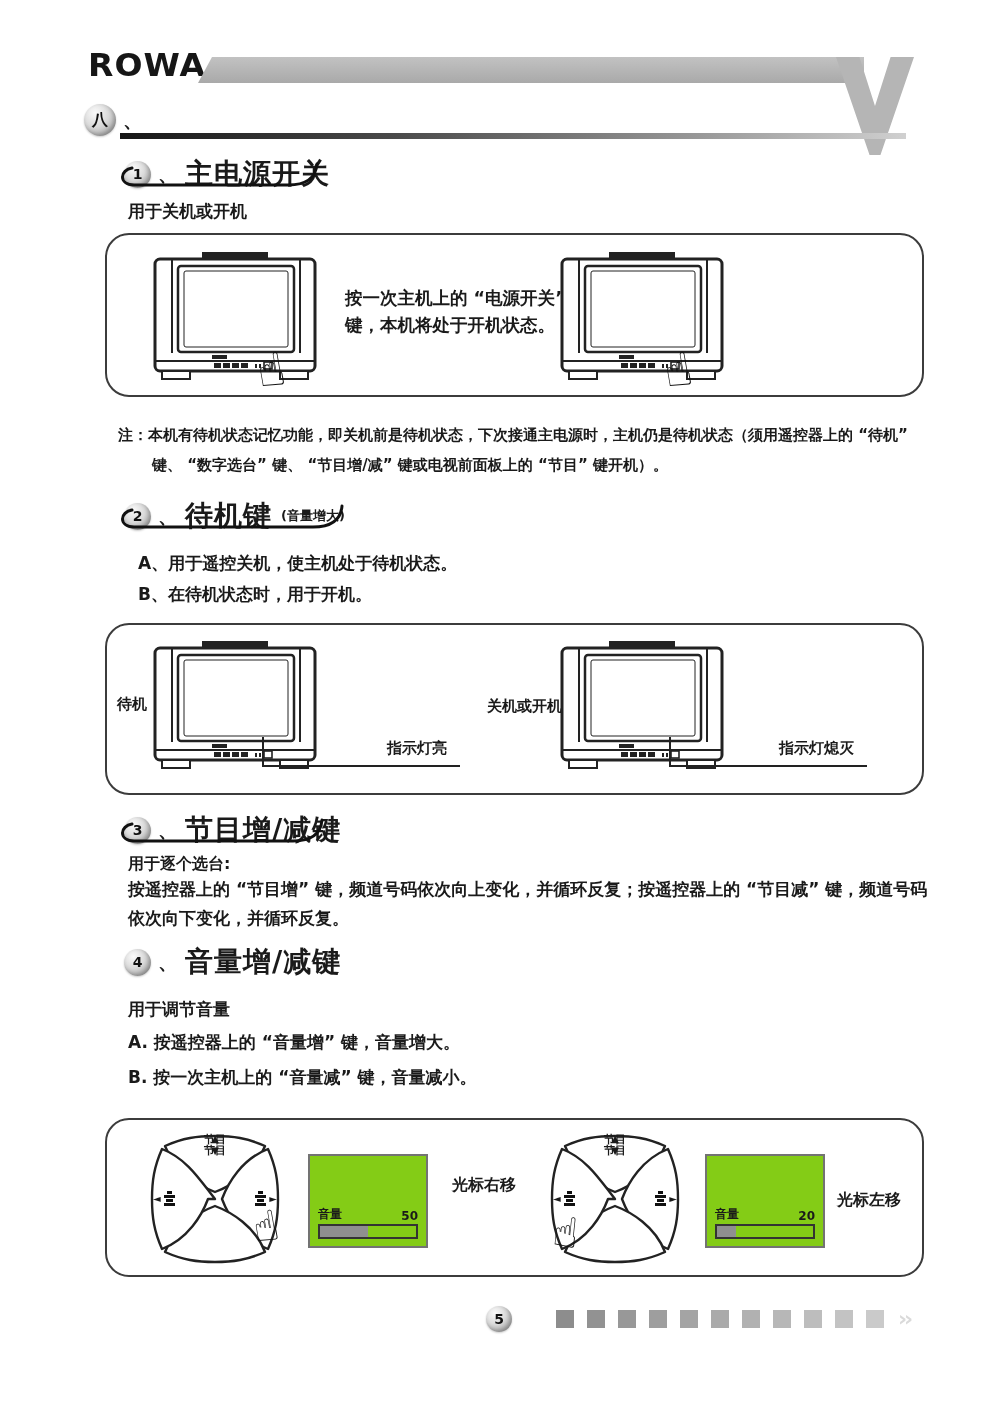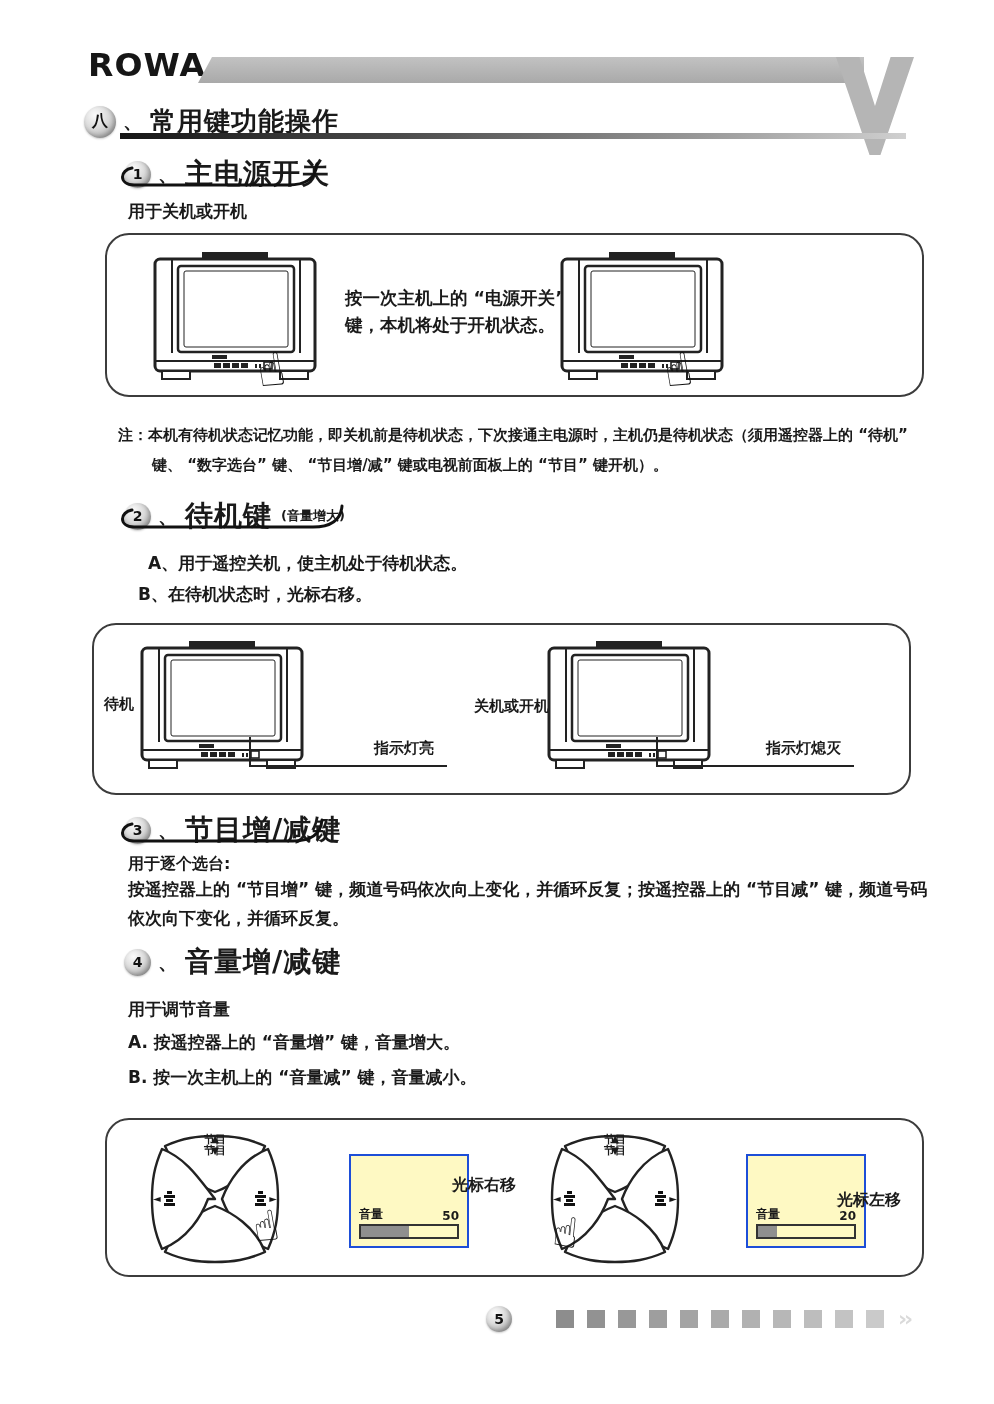--- a/index.html
+++ b/index.html
@@ -31,21 +31,21 @@
   .fig-box{border:2px solid #3c3c3c;border-radius:24px;background:#fff;}
   .cap{font-size:17.5px;font-weight:700;line-height:1.55;white-space:nowrap;}
 
   .hand{font-size:46px;color:#111;line-height:1;transform:rotate(-10deg);font-family:"DejaVu Sans",sans-serif;}
 
   
   .lline{border-left:2px solid #222;border-bottom:2px solid #222;}
   .llabel{font-size:15px;font-weight:700;white-space:nowrap;}
 
   
-  .scr{border:2px solid #1d4ed8;background:#fef9c3;position:absolute;margin-left:41px;}
+  .scr{border:2px solid #737373;background:#84cc16;position:absolute;}
   .scr-label{position:absolute;left:8px;bottom:23px;font-size:12px;font-weight:700;}
   .scr-value{position:absolute;right:8px;bottom:23px;font-size:12px;font-weight:700;}
   .scr-bar{position:absolute;left:8px;right:8px;bottom:7px;height:11px;border:2px solid #333;}
   .scr-fill{height:100%;background:#8f8f8f;}
 
   
   .dpad{position:absolute;width:160px;height:130px;}
   .dp{position:absolute;display:flex;flex-direction:column;align-items:center;line-height:1.05;}
   .dp-row{position:absolute;display:flex;align-items:center;gap:3px;}
   .dp-arrow{font-size:10px;font-weight:700;}
@@ -61,21 +61,20 @@
 
 <div class="page">
 
   <div class="abs logo" style="left:88px;top:46px">ROWA</div>
   <div class="abs graybar" style="left:198px;top:57px;width:666px;height:26px"></div>
   <div class="abs vshape" style="left:836px;top:57px;width:78px;height:98px"></div>
 
   <div class="abs head" style="left:84px;top:104px">
     <div class="ball" style="width:32px;height:32px;font-size:16px">八</div>
     <span class="dun">、</span>
-    <span class="h-main">常用键功能操作</span>
   </div>
   <div class="abs underbar" style="left:120px;top:133px;width:786px"></div>
 
   <div class="abs head" style="left:124px;top:155px">
     <div class="ball" style="width:27px;height:27px;font-size:14px">1</div>
     <span class="dun">、</span>
     <span class="h-sub">主电源开关</span>
   </div>
   <svg class="abs" style="left:116px;top:160px" width="210" height="34">
     <path d="M16,8 C4,10 2,24 18,25 L172,25 C192,25 200,16 201,4" fill="none" stroke="#111" stroke-width="3" stroke-linecap="round"></path>
@@ -138,24 +137,24 @@
 
   <div class="abs head" style="left:124px;top:497px">
     <div class="ball" style="width:27px;height:27px;font-size:14px">2</div>
     <span class="dun">、</span>
     <span class="h-sub">待机键</span>
     <span class="h-small">(音量增大)</span>
   </div>
   <svg class="abs" style="left:116px;top:502px" width="235" height="34">
     <path d="M16,8 C4,10 2,24 18,25 L197,25 C217,25 225,16 226,4" fill="none" stroke="#111" stroke-width="3" stroke-linecap="round"></path>
   </svg>
-  <div class="abs t17" style="left:148px;top:550px">A、用于遥控关机，使主机处于待机状态。</div>
-  <div class="abs t17" style="left:138px;top:581px">B、在待机状态时，光标右移。</div>
-
-  <div class="abs fig-box" style="left:92px;top:623px;width:815px;height:168px">
+  <div class="abs t17" style="left:138px;top:550px">A、用于遥控关机，使主机处于待机状态。</div>
+  <div class="abs t17" style="left:138px;top:581px">B、在待机状态时，用于开机。</div>
+
+  <div class="abs fig-box" style="left:105px;top:623px;width:815px;height:168px">
     <div class="abs llabel" style="left:10px;top:70px">待机</div>
     <div class="abs tv-slot" style="left:45px;top:13px">
   <svg viewBox="0 0 170 140" width="170" height="140">
     <rect x="3" y="10" width="160" height="112" rx="5" fill="#fff" stroke="#222" stroke-width="3"></rect>
     <rect x="50" y="3" width="66" height="8" fill="#222"></rect>
     <line x1="20" y1="11" x2="20" y2="104" stroke="#222" stroke-width="2"></line>
     <line x1="148" y1="11" x2="148" y2="104" stroke="#222" stroke-width="2"></line>
     <rect x="26" y="17" width="116" height="86" rx="3" fill="#fff" stroke="#222" stroke-width="2.5"></rect>
     <rect x="32" y="22" width="104" height="76" rx="2" fill="#fff" stroke="#222" stroke-width="1"></rect>
     <rect x="60" y="106" width="15" height="4" fill="#222"></rect>

